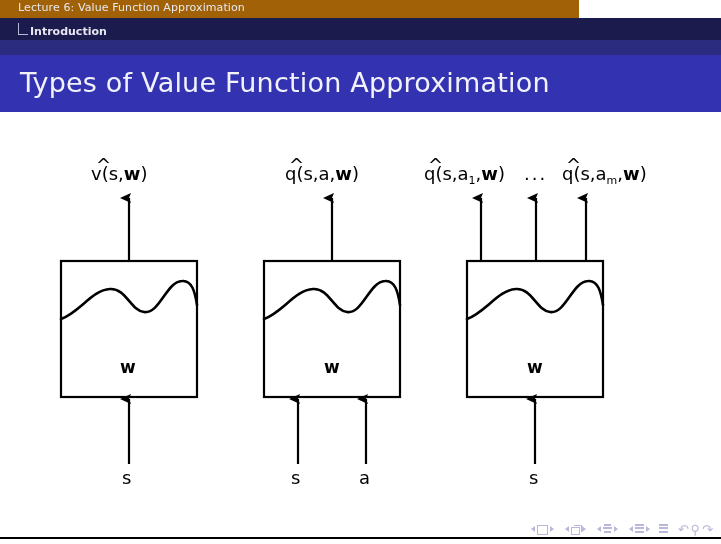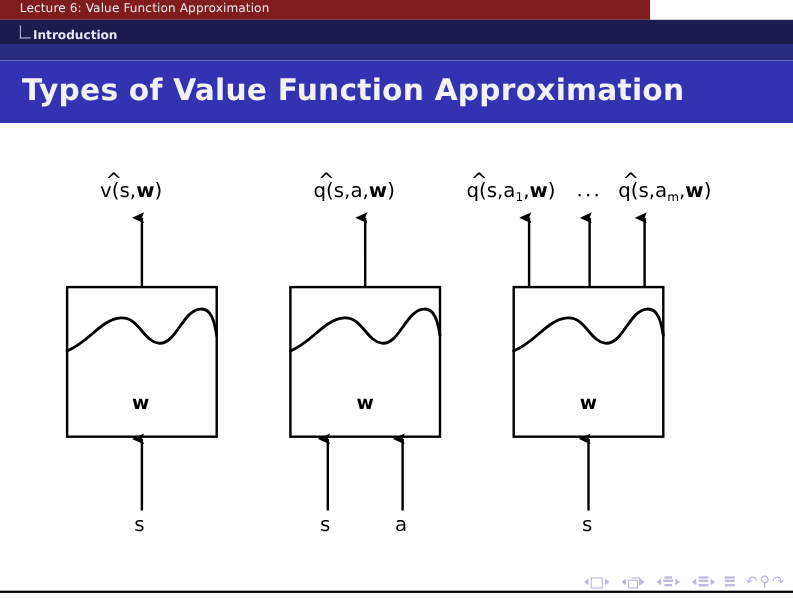--- a/index.html
+++ b/index.html
@@ -14,22 +14,21 @@
     overflow: hidden;
     font-family: "DejaVu Sans", sans-serif;
     -webkit-font-smoothing: antialiased;
   }
 
   
   .header-black {
     position: absolute;
     left: 0; top: 0;
     width: 579px; height: 18px;
-    background: #7f1d1d;
-    padding-left: 12px;
+    background: #a16207;
   }
   .header-black .ht {
     position: absolute;
     left: 18px; top: 1px;
     color: #e8e8ef;
     font-size: 11px;
     letter-spacing: 0.1px;
     white-space: nowrap;
   }
   .header-navy {
@@ -72,21 +71,21 @@
     position: absolute;
     left: 0; top: 55px;
     width: 721px; height: 57px;
     background: #3333b2;
   }
   .title-text {
     position: absolute;
     left: 20px; top: 12px;
     color: #f2f2fb;
     font-size: 27px;
-    font-weight: 700;
+    font-weight: 400;
     letter-spacing: 0.2px;
     white-space: nowrap;
   }
 
   
   .canvas {
     position: absolute;
     left: 0; top: 112px;
     width: 721px;
     height: 404px;

